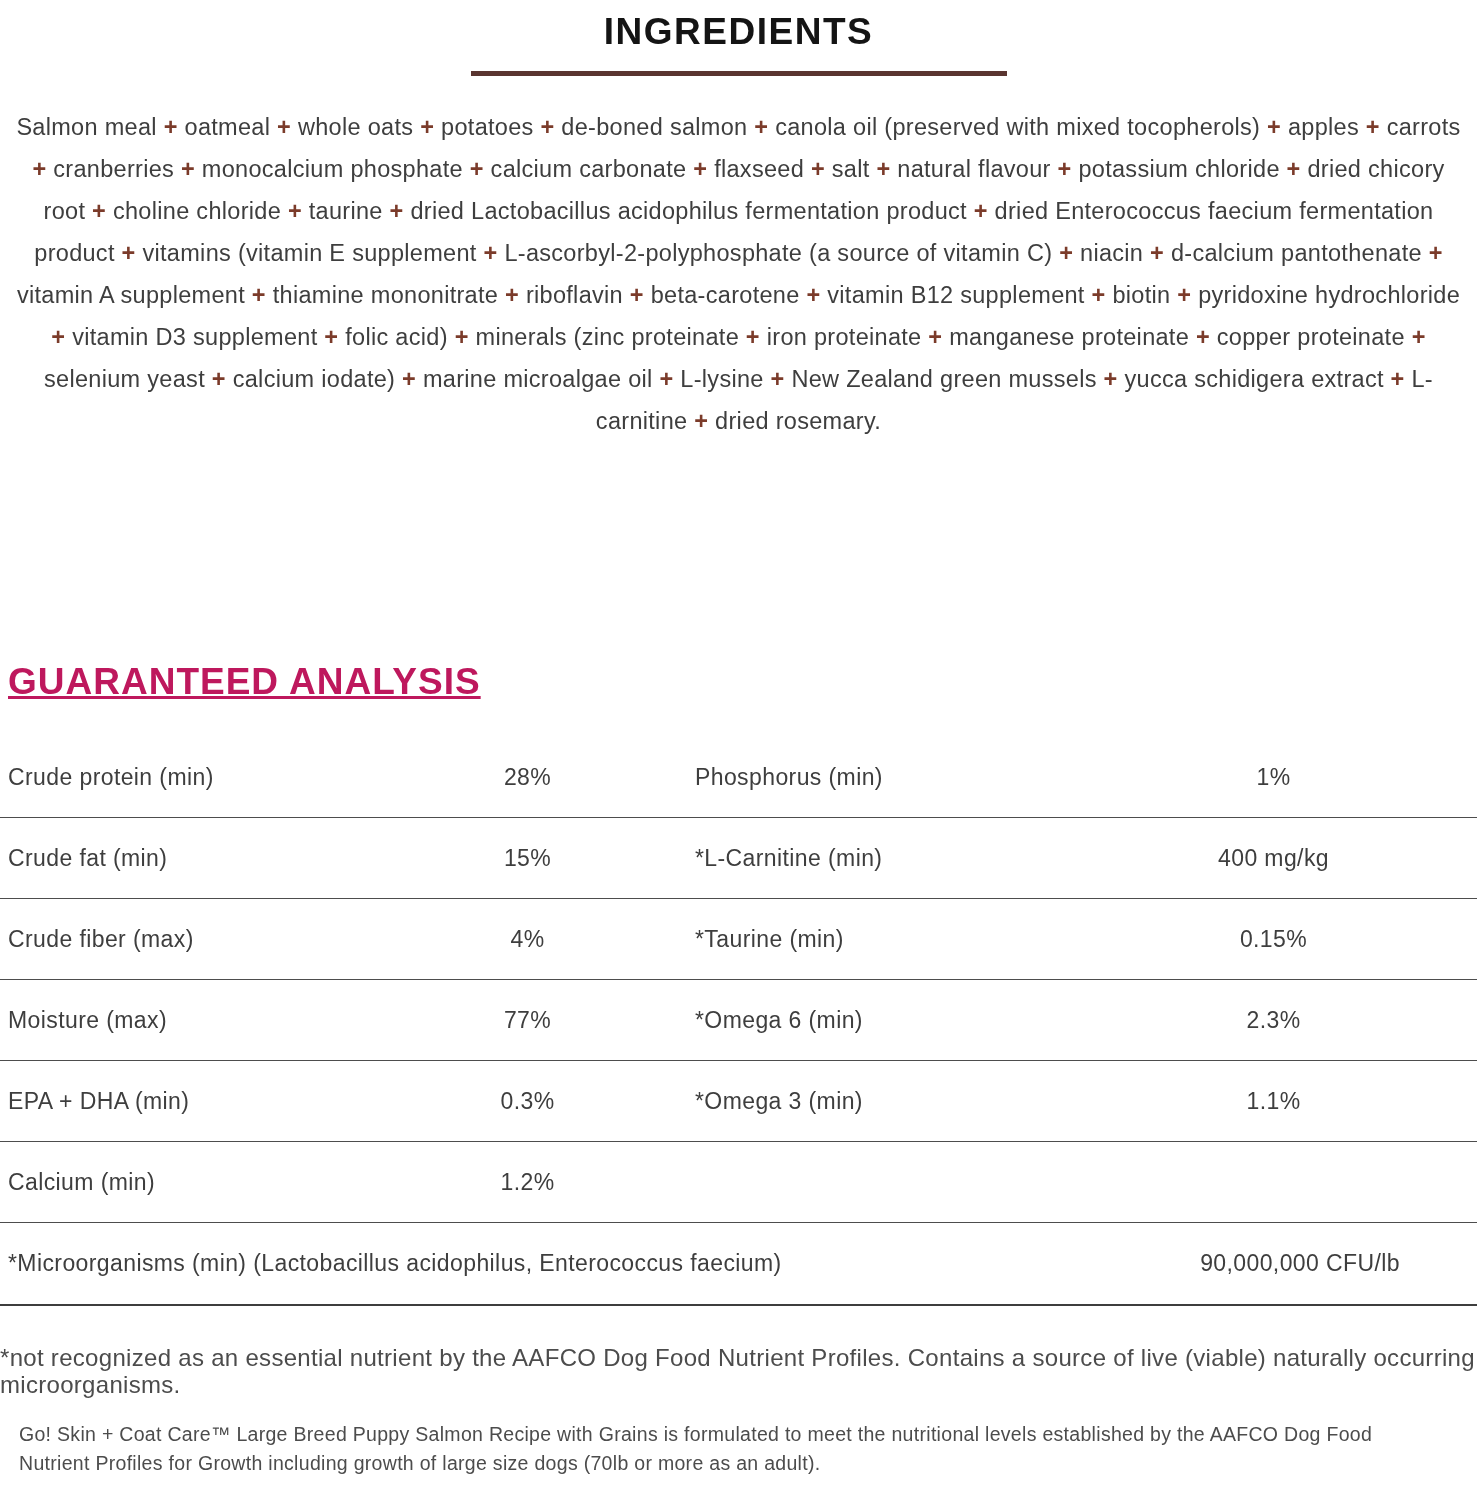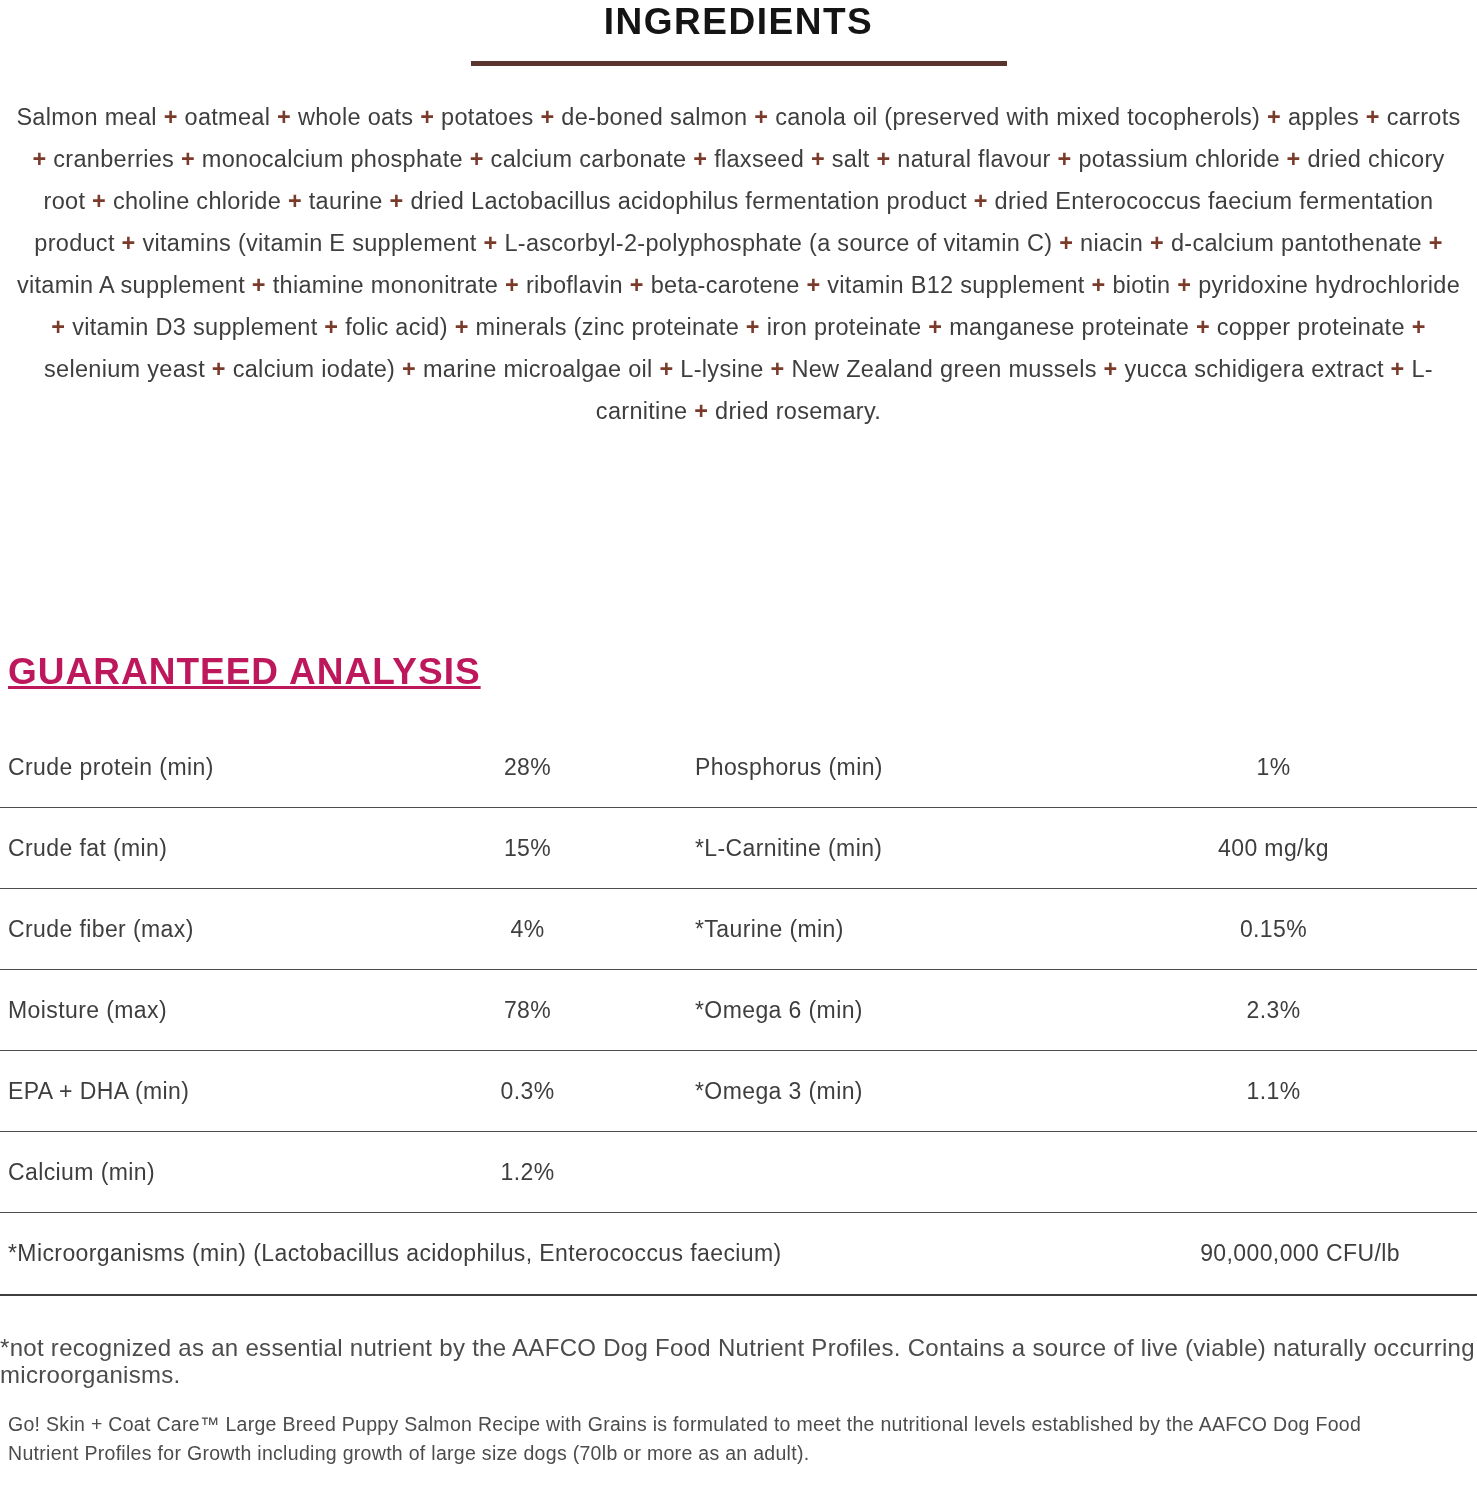--- a/index.html
+++ b/index.html
@@ -7,20 +7,21 @@
   body {
     width: 1477px; height: 1500px; overflow: hidden;
     font-family: "Liberation Sans", sans-serif;
     color: #3e3e3e;
     -webkit-font-smoothing: antialiased;
   }
   .page { width: 1477px; height: 1500px; position: relative; }
 
   
   .ing-title {
+    padding-top: 10px;
     text-align: center;
     font-size: 37px; line-height: 44px;
     font-weight: 700; letter-spacing: 1.5px;
     color: #141414;
   }
   .divider {
     width: 536px; height: 5px;
     margin: 17px auto 0 auto;
     background: #5a3530;
   }
@@ -71,21 +72,21 @@
   
   .footnote-1 {
     margin-top: 38px;
     padding-left: 0;
     font-size: 24px; line-height: 27px;
     letter-spacing: 0.3px;
     color: #4c4c4c;
   }
   .footnote-2 {
     margin-top: 22px;
-    padding-left: 8px;
+    padding-left: 19px;
     max-width: 1430px;
     font-size: 19.5px; line-height: 29px;
     letter-spacing: 0.3px;
     color: #4c4c4c;
   }
 </style>
 </head>
 <body>
 
 <div class="page">
@@ -112,21 +113,21 @@
         <div class="ga-value-right">400 mg/kg</div>
       </div>
       <div class="ga-row">
         <div class="ga-label-left">Crude fiber (max)</div>
         <div class="ga-value-left">4%</div>
         <div class="ga-label-right">*Taurine (min)</div>
         <div class="ga-value-right">0.15%</div>
       </div>
       <div class="ga-row">
         <div class="ga-label-left">Moisture (max)</div>
-        <div class="ga-value-left">78%</div>
+        <div class="ga-value-left">77%</div>
         <div class="ga-label-right">*Omega 6 (min)</div>
         <div class="ga-value-right">2.3%</div>
       </div>
       <div class="ga-row">
         <div class="ga-label-left">EPA + DHA (min)</div>
         <div class="ga-value-left">0.3%</div>
         <div class="ga-label-right">*Omega 3 (min)</div>
         <div class="ga-value-right">1.1%</div>
       </div>
       <div class="ga-row">

